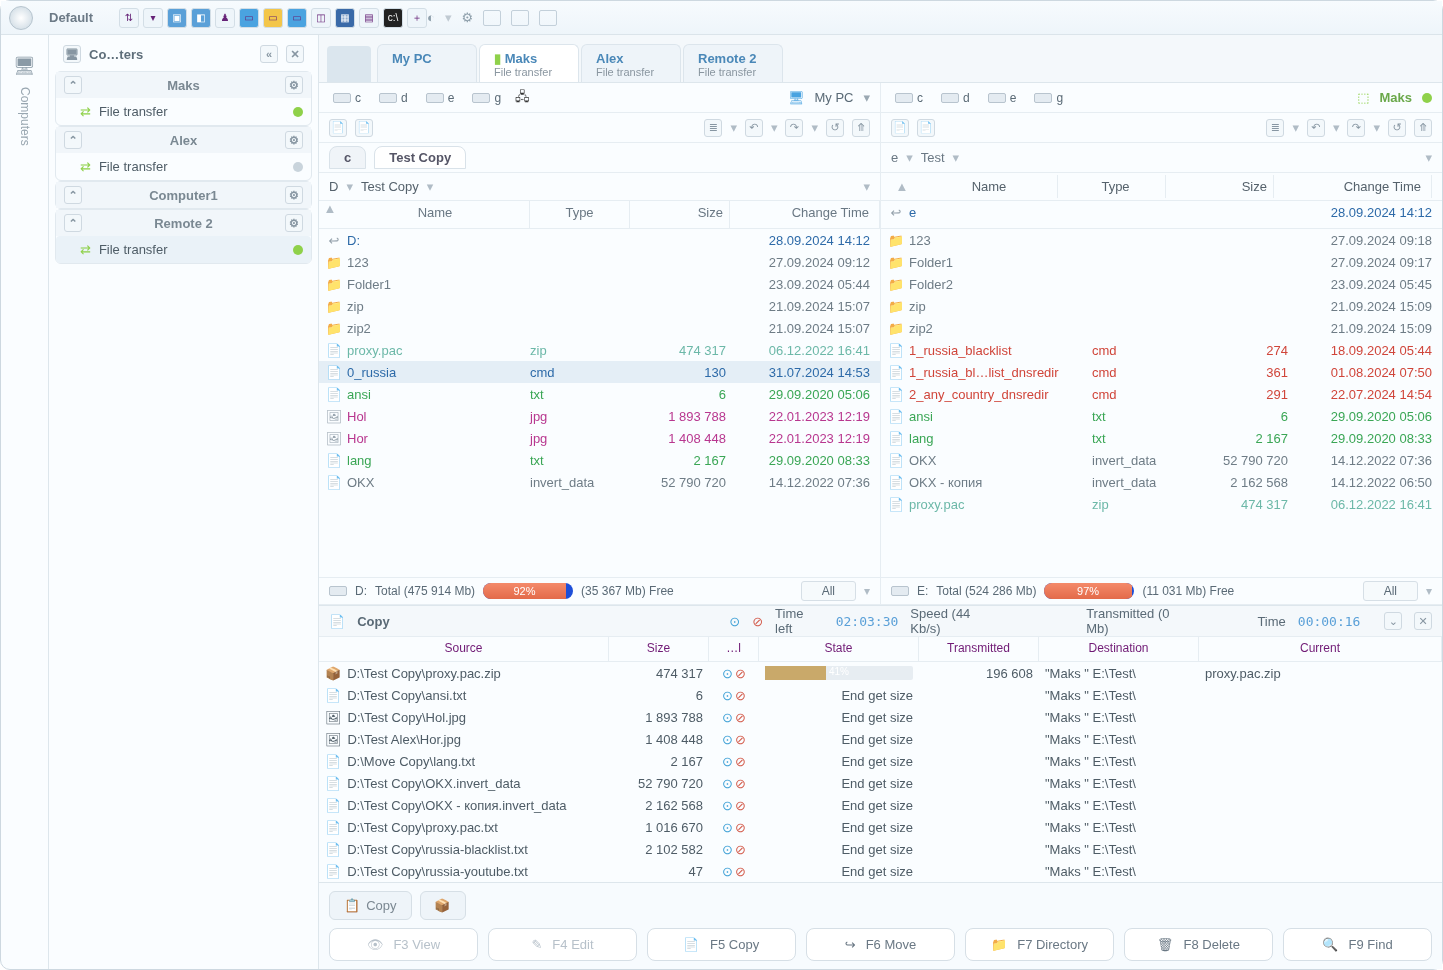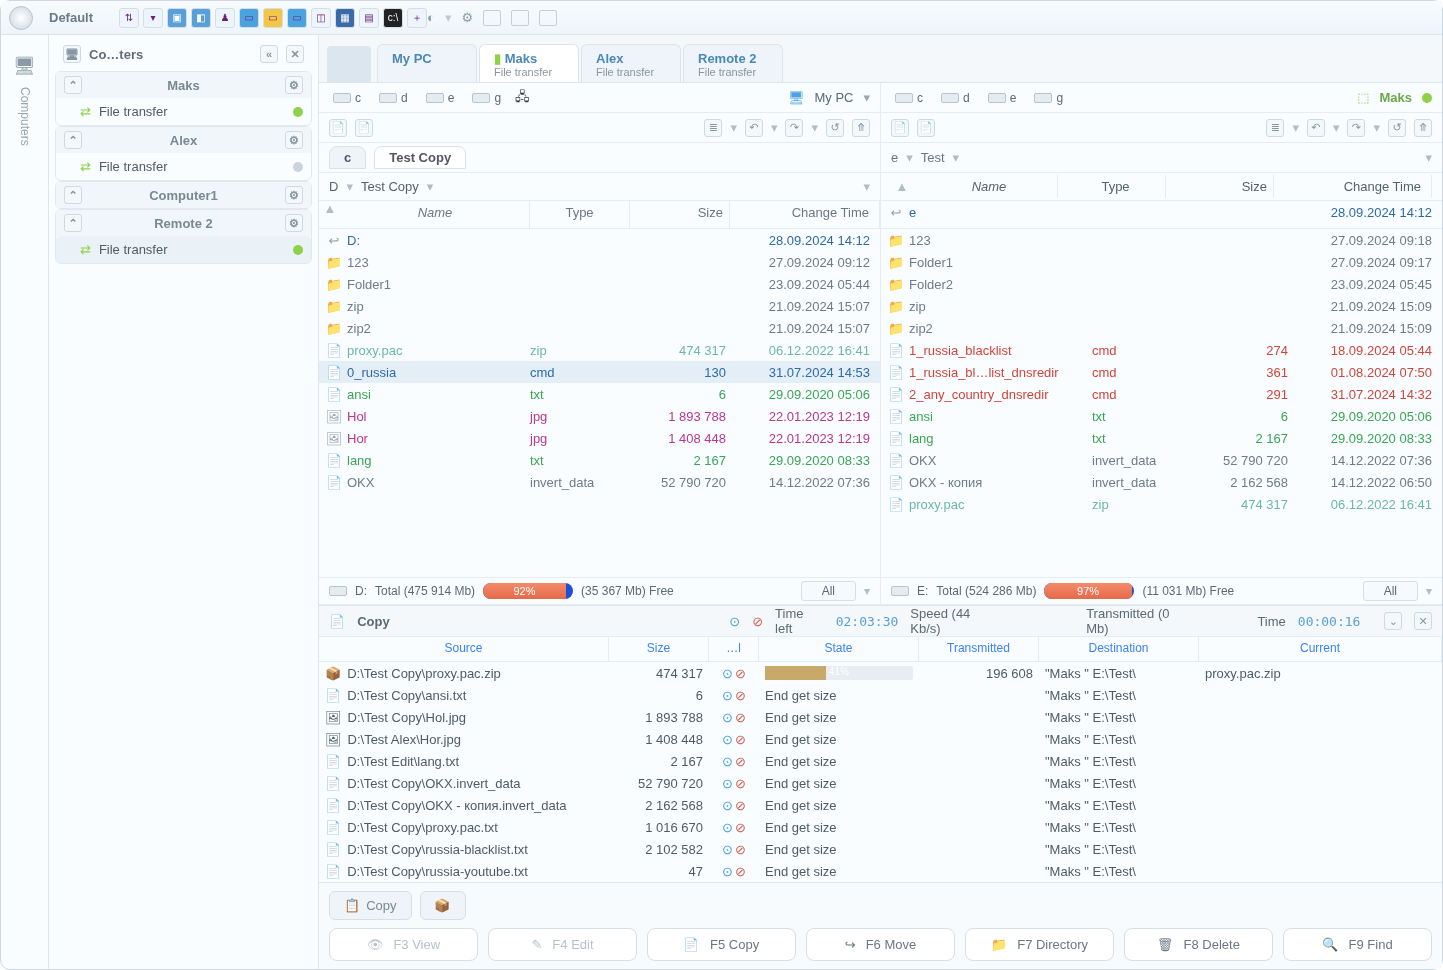--- a/index.html
+++ b/index.html
@@ -64,21 +64,21 @@
 
 .breadrow { display:flex; height:28px; }
 .breadrow .half { flex:1; display:flex; align-items:center; padding:0 10px; gap:8px; border-bottom:1px solid #e6edf2; color:#55626c;}
 .breadrow .half + .half { border-left:1px solid #e6edf2; }
 
 
 .colsrow { display:flex; height:28px; }
 .colshalf { flex:1; display:flex; border-bottom:1px solid #e6edf2; color:#6a7884; }
 .colshalf + .colshalf { border-left:1px solid #e6edf2; }
 .colh { padding: 4px 6px; border-right: 1px solid #e6edf2; text-align:center; }
-.colh.name { flex: 1; font-style: italic; }
+.colh.name { flex: 1; }
 .colh.type { width: 100px; }
 .colh.size { width: 100px; text-align:right; }
 .colh.time { width: 150px; text-align:right; padding-right: 10px; }
 .arrowcol { width: 22px; text-align:center; color:#b0bcc6; }
 
 
 .filelists { display:flex; flex: 1; min-height:0; }
 .flhalf { flex:1; overflow:auto; font-size:13px; }
 .flhalf + .flhalf { border-left:1px solid #e6edf2; }
 .frow { display:flex; align-items:center; height:22px; padding-left:6px; }
@@ -101,30 +101,30 @@
 .stathalf + .stathalf { border-left:1px solid #e6edf2;}
 .pbar { width: 90px; height: 16px; background: #1d4ed8; border-radius: 8px; position:relative; overflow:hidden; }
 .pbar .fill { height:100%; background: linear-gradient(#f48a6a,#e36a4a); display:flex; align-items:center; justify-content:center; color:#fff; font-size:11px; }
 .allbtn { margin-left:auto; padding:2px 20px; border:1px solid #d6dfe6; border-radius:3px; background:#f6fafc; }
 
 
 .copypanel { border-top:1px solid #dde6ec; display:flex; flex-direction:column; }
 .copyhdr { height:30px; display:flex; align-items:center; padding:0 10px; gap:12px; background:#f4f8fb; color:#5a6a76; }
 .copyhdr .lbl { font-weight:600; }
 .copyhdr .grow { width: 320px; }
-.copycols { display:flex; height:26px; border-top:1px solid #e6edf2; border-bottom:1px solid #e6edf2; color:#3b82f6; font-size:12px;}
+.copycols { display:flex; height:26px; border-top:1px solid #e6edf2; border-bottom:1px solid #e6edf2; color:#701a75; font-size:12px;}
 .copycols div { padding:4px 6px; border-right:1px solid #e6edf2; text-align:center; }
 .cc-src{flex:0 0 290px; text-align:left;} .cc-size{flex:0 0 100px; text-align:right;} .cc-act{flex:0 0 50px;} .cc-state{flex:0 0 160px;} .cc-trans{flex:0 0 120px;text-align:right;} .cc-dest{flex:0 0 160px;} .cc-cur{flex:1;}
 .copyrows { flex:1; overflow:auto; }
 .crow { display:flex; height:22px; align-items:center; font-size:13px; color:#4e5c66; }
 .crow > div { padding: 0 6px; }
 .crow .src { flex:0 0 290px; display:flex; gap:6px; align-items:center;}
 .crow .sz { flex:0 0 100px; text-align:right;}
 .crow .act { flex:0 0 50px; display:flex; gap:2px; justify-content:center;}
-.crow .st { flex:0 0 160px; text-align:left;}
+.crow .st { flex:0 0 160px; text-align:right;}
 .crow .tr { flex:0 0 120px; text-align:right;}
 .crow .ds { flex:0 0 160px;}
 .crow .cu { flex:1; }
 .playicon{color:#3ea0d6;} .stopicon{color:#d35a4a;}
 .miniprog{height:14px;background:#e7edf2;position:relative;border-radius:2px;}
 .miniprog .mfill{height:100%;background:#c9a96a;}
 .miniprog .mlbl{position:absolute;left:50%;top:0;transform:translateX(-50%);font-size:10px;color:#fff;}
 
 
 .bottom { border-top:1px solid #dde6ec; padding:8px 10px; display:flex; flex-direction:column; gap:8px; background:#f7fbfe;}
@@ -497,21 +497,21 @@
               <span class="fname">1_russia_bl…list_dnsredir</span>
               <span class="ftype">cmd</span>
               <span class="fsize">361</span>
               <span class="ftime">01.08.2024 07:50</span>
             </div>
             <div class="frow c-red">
               <span class="icon">📄</span>
               <span class="fname">2_any_country_dnsredir</span>
               <span class="ftype">cmd</span>
               <span class="fsize">291</span>
-              <span class="ftime">31.07.2024 14:32</span>
+              <span class="ftime">22.07.2024 14:54</span>
             </div>
             <div class="frow c-green">
               <span class="icon">📄</span>
               <span class="fname">ansi</span>
               <span class="ftype">txt</span>
               <span class="fsize">6</span>
               <span class="ftime">29.09.2020 05:06</span>
             </div>
             <div class="frow c-green">
               <span class="icon">📄</span>
@@ -663,21 +663,21 @@
                 <span class="stopicon">⊘</span>
               </div>
   <div class="st">End get size</div>
   <div class="tr"></div>
   <div class="ds">"Maks " E:\Test\</div>
   <div class="cu"></div>
             </div>
             <div class="crow">
               <div class="src">
                 <span>📄</span>
-                <span>D:\Test Edit\lang.txt</span>
+                <span>D:\Move Copy\lang.txt</span>
               </div>
   <div class="sz">2 167</div>
   <div class="act">
                 <span class="playicon">⊙</span>
                 <span class="stopicon">⊘</span>
               </div>
   <div class="st">End get size</div>
   <div class="tr"></div>
   <div class="ds">"Maks " E:\Test\</div>
   <div class="cu"></div>

